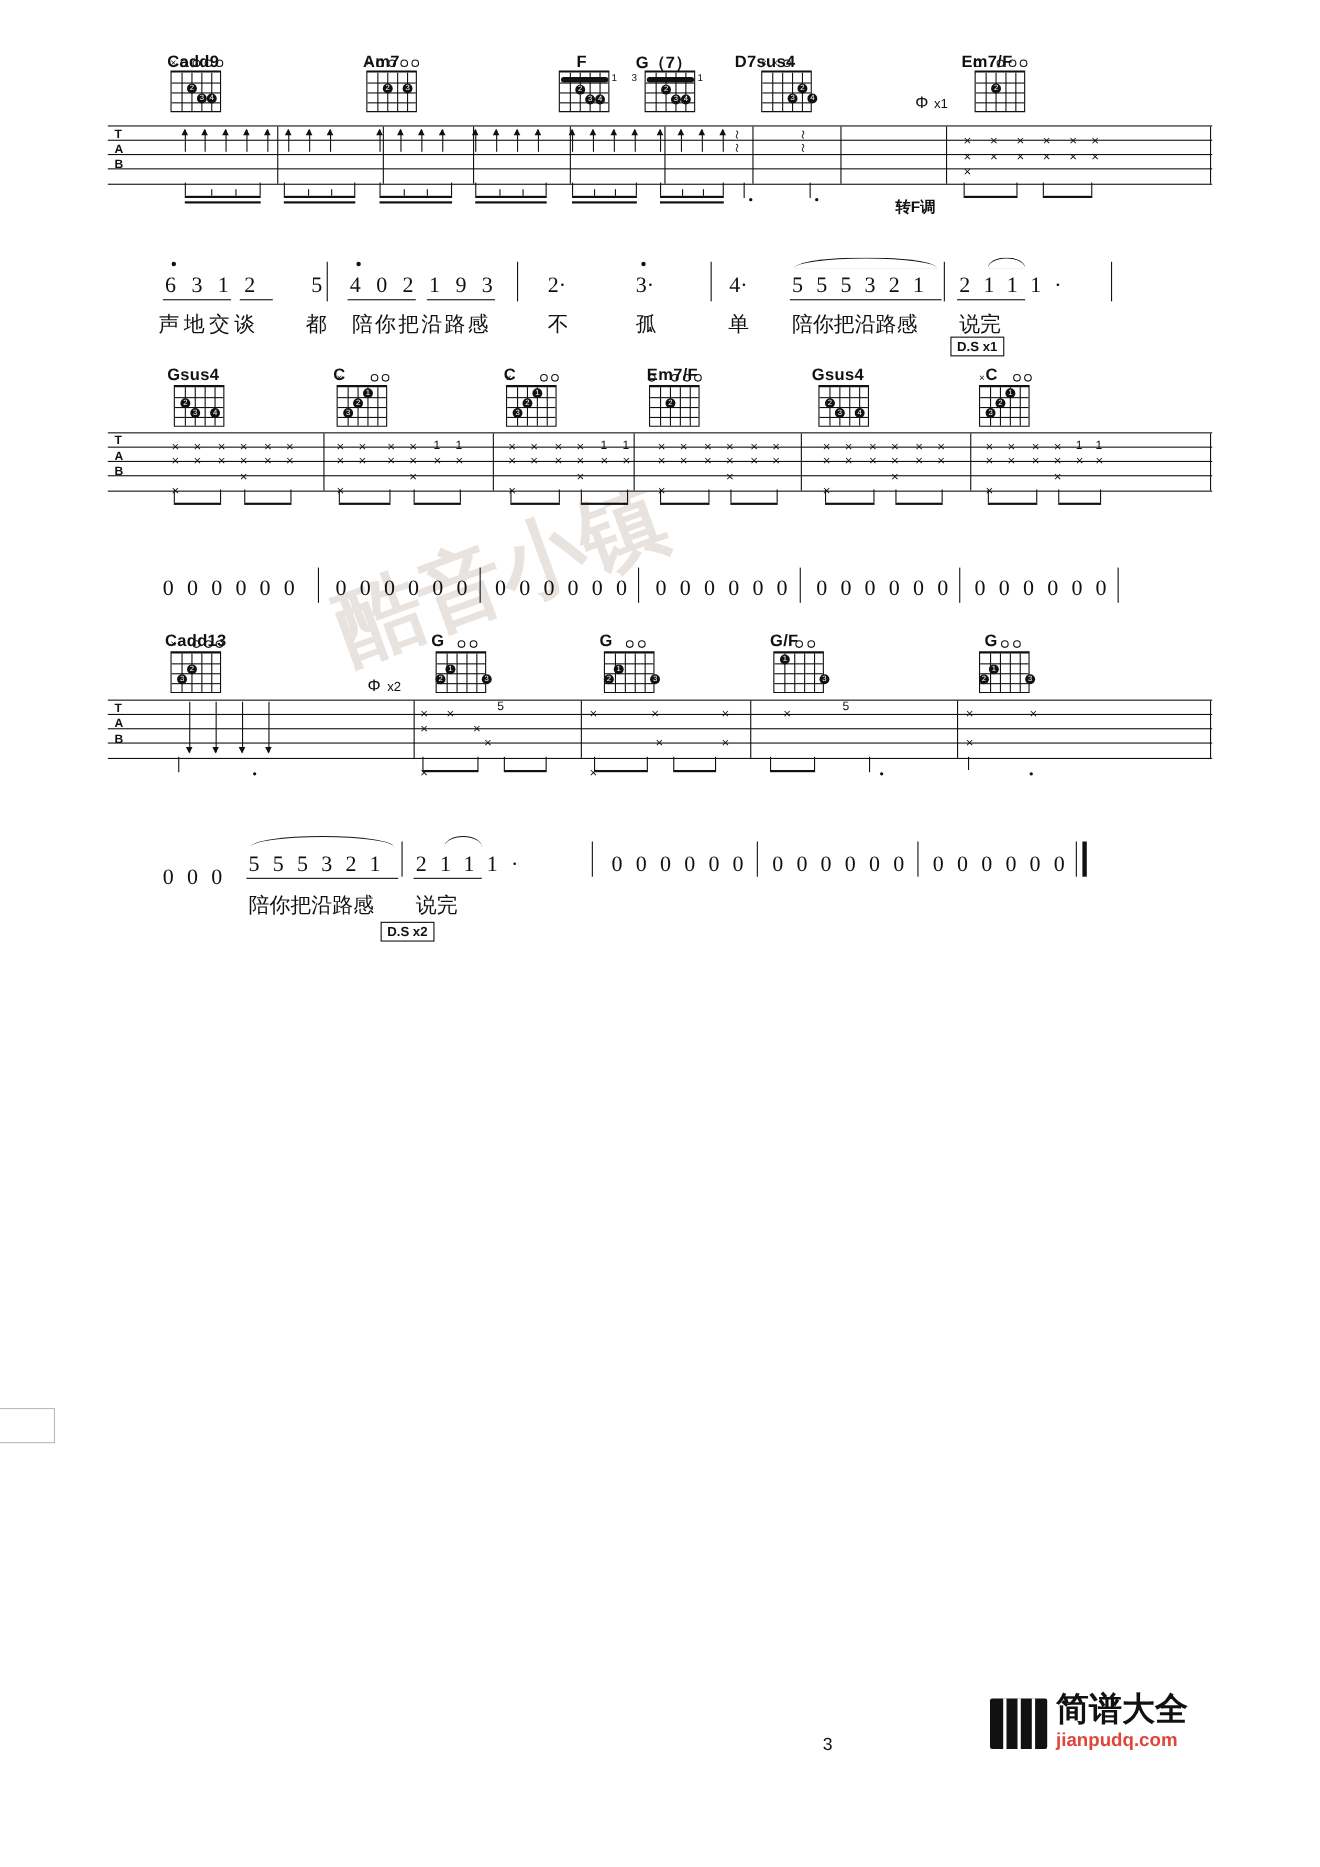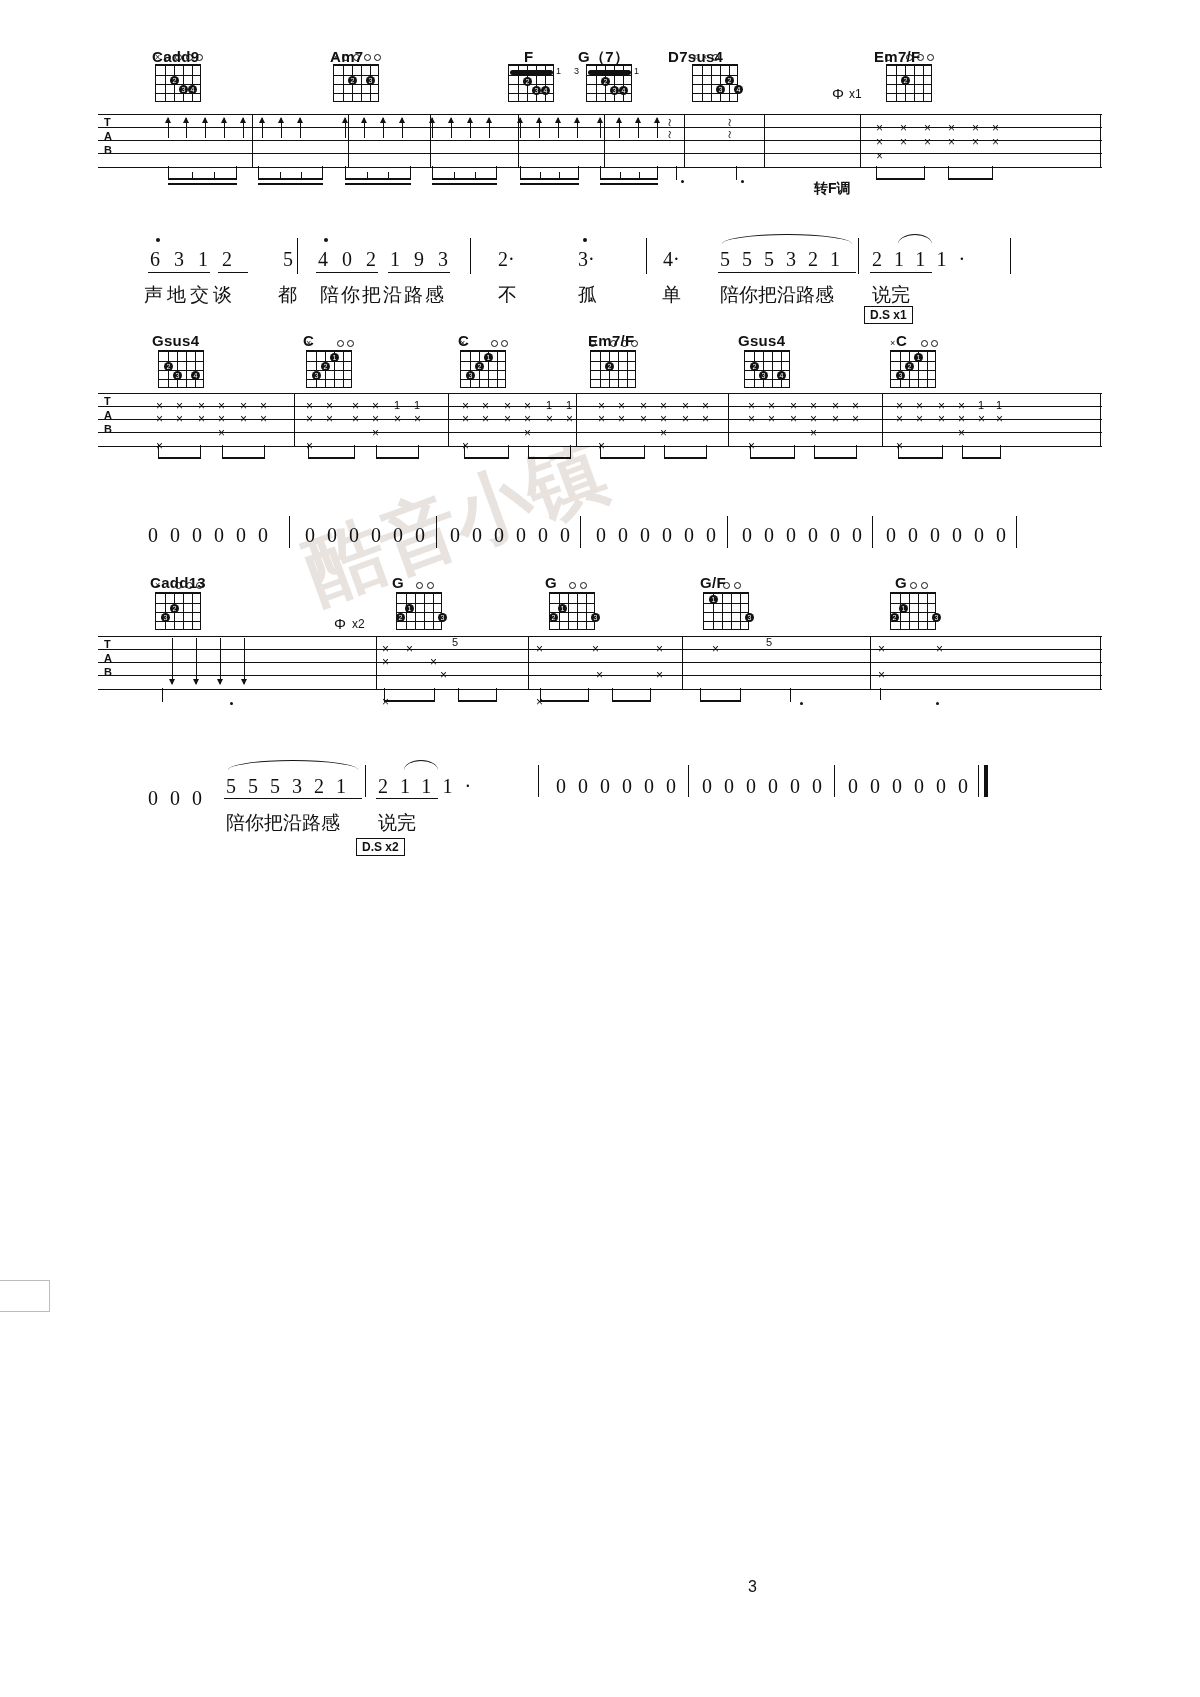--- a/index.html
+++ b/index.html
@@ -757,20 +757,31 @@
   <div class="abs num" style="left:556px;top:775px;letter-spacing:12px;">000000</div>
   <div class="abs" style="left:688px;top:765px;width:1.4px;height:32px;background:#111;"></div>
   <div class="abs num" style="left:702px;top:775px;letter-spacing:12px;">000000</div>
   <div class="abs" style="left:834px;top:765px;width:1.4px;height:32px;background:#111;"></div>
   <div class="abs num" style="left:848px;top:775px;letter-spacing:12px;">000000</div>
   <div class="abs" style="left:978px;top:765px;width:1.4px;height:32px;background:#111;"></div>
   <div class="abs" style="left:984px;top:765px;width:4px;height:32px;background:#111;"></div>
 
   <div class="abs lyric" style="left:226px;top:810px;">陪你把沿路感</div>
   <div class="abs lyric" style="left:378px;top:810px;">说完</div>
-  <div class="boxlbl" style="left:356px;top:838px;">D.S x2</div>
+  <div class="boxlbl" style="left:346px;top:838px;">D.S x2</div>
 
   <div class="pagenum" style="left:748px;top:1578px;">3</div>
 
   <div class="cornerbox" style="left:-10px;top:1280px;width:58px;height:30px;"></div>
 
+  <div class="logo" style="left:900px;top:1540px;">
+    <div class="keys">
+      <i style="left:12px;"></i>
+        <i style="left:25px;"></i>
+        <i style="left:38px;"></i>
+    </div>
+    <div>
+      <div class="txt">简谱大全</div>
+      <div class="sub">jianpudq.com</div>
+    </div>
+  </div>
 
 </div>
 
 </body></html>

